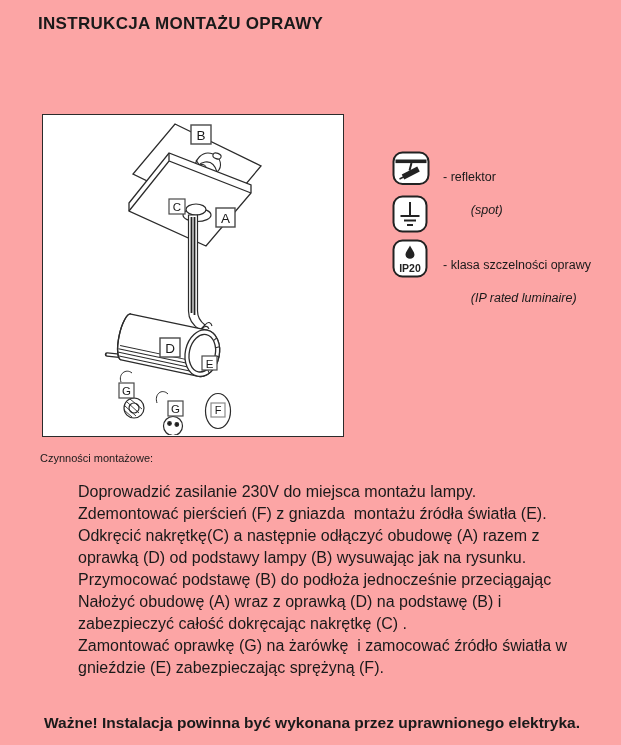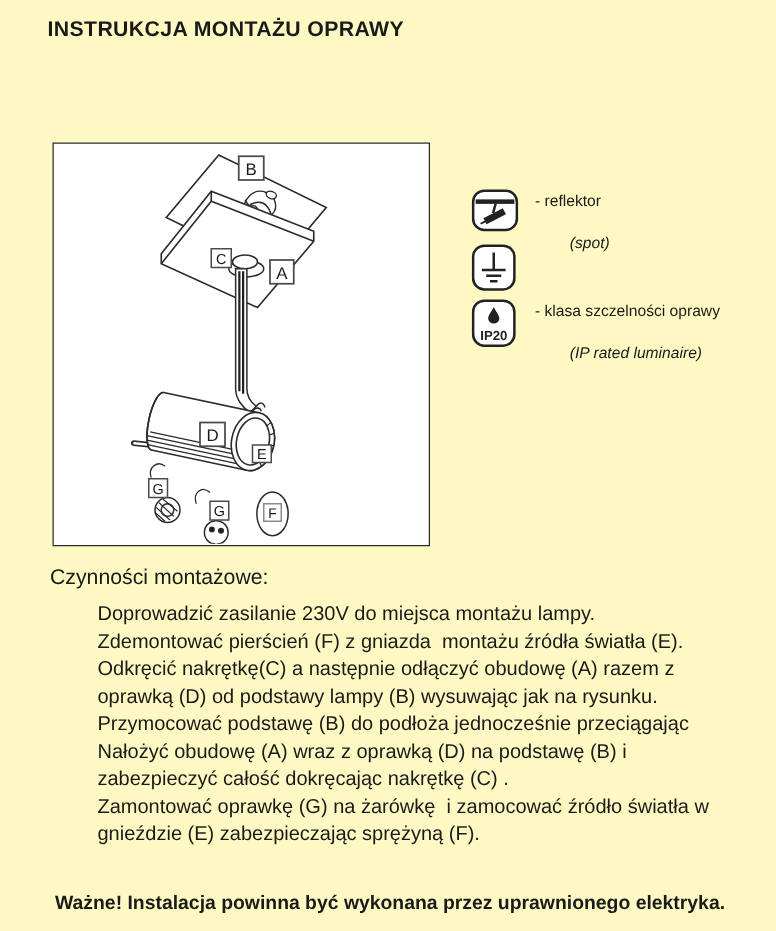--- a/index.html
+++ b/index.html
@@ -1,30 +1,30 @@
 <!DOCTYPE html>
 <html><head>
 <meta charset="utf-8">
 <style>
   html,body{margin:0;padding:0;background:#fff;}
-  .page{position:relative;width:621px;height:745px;background:#fef9c3;overflow:hidden;
+  .page{position:relative;width:621px;height:745px;background:#fca5a5;overflow:hidden;
         font-family:"Liberation Sans","DejaVu Sans",sans-serif;color:#1a1a1a;}
   .title{position:absolute;left:38px;top:14px;font-size:17px;font-weight:bold;letter-spacing:.3px;}
   .subtitle{position:absolute;left:38px;top:39px;font-size:14.5px;}
   .diagram-box{position:absolute;left:42px;top:114px;width:302px;height:323px;
                border:1.4px solid #2b2b2b;box-sizing:border-box;background:#fff;}
   .diagram-box svg{position:absolute;left:0;top:0;}
   .dlabel{font-family:"Liberation Sans","DejaVu Sans",sans-serif;fill:#1a1a1a;}
   .legend{position:absolute;left:377px;top:151px;width:230px;}
   .legend-row{display:flex;align-items:flex-start;height:36px;margin-bottom:8px;}
-  .legend-icon{flex:0 0 38px;width:38px;}
-  .legend-text{margin-left:13px;font-size:12.5px;line-height:16.5px;margin-top:2px;white-space:pre;}
+  .legend-icon{flex:0 0 38px;width:38px;margin-left:15px;}
+  .legend-text{margin-left:13px;font-size:12.5px;line-height:16.5px;margin-top:18px;white-space:pre;}
   .legend-sub{font-style:italic;}
   .legend-sub-prefix{font-style:normal;}
-  .section-heading{position:absolute;left:40px;top:452px;font-size:17px;text-align:center;}
+  .section-heading{position:absolute;left:40px;top:452px;font-size:11px;text-align:center;}
   .steps{position:absolute;left:42px;top:481px;font-size:16px;line-height:22px;margin-left:36px;}
   .step{white-space:pre;}
   .warning{position:absolute;left:44px;top:714px;font-size:15.5px;white-space:pre;font-weight:bold;}
 </style>
 </head>
 <body>
 
 <div class="page">
 
   <div class="title">INSTRUKCJA MONTAŻU OPRAWY</div>

